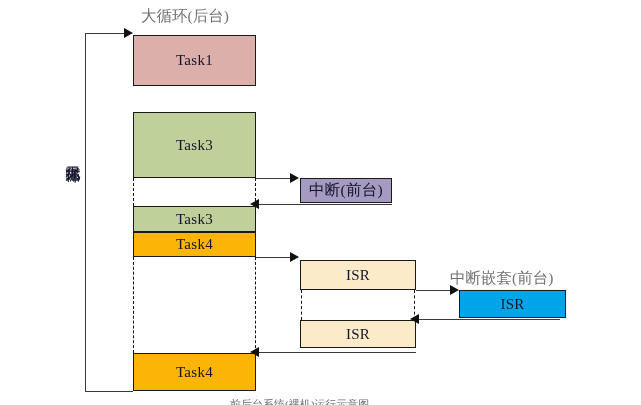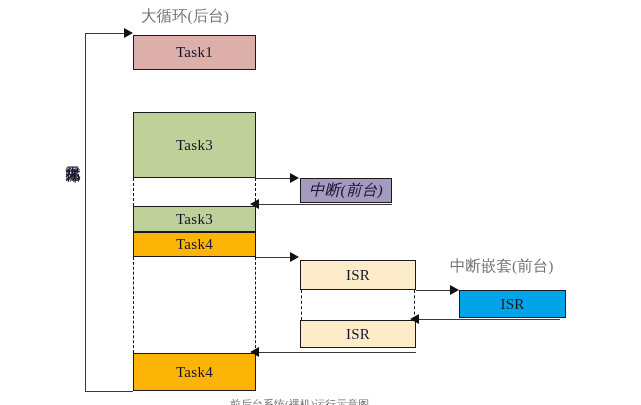--- a/index.html
+++ b/index.html
@@ -100,21 +100,21 @@
   <div class="hline solid-h" style="left:85px; top:391px; width:48px;"></div>
 
   <div class="vert-text" style="left:63px; top:154px;">无限循环</div>
 
   <div class="vline dash-v" style="left:133px; top:178px; height:28px;"></div>
   <div class="vline dash-v" style="left:255px; top:178px; height:28px;"></div>
 
   <div class="vline dash-v" style="left:133px; top:257px; height:96px;"></div>
   <div class="vline dash-v" style="left:255px; top:257px; height:96px;"></div>
 
-  <div class="box" style="left:133px; top:35px; width:123px; height:35px; background:#DDAFAA;">
+  <div class="box" style="left:133px; top:35px; width:123px; height:51px; background:#DDAFAA;">
     <span>Task1</span>
   </div>
 
 
   <div class="box" style="left:133px; top:112px; width:123px; height:66px; background:#BFD09A;">
     <span>Task3</span>
   </div>
 
   <div class="box" style="left:133px; top:206px; width:123px; height:26px; background:#BFD09A;">
     <span>Task3</span>
@@ -124,21 +124,21 @@
     <span>Task4</span>
   </div>
 
   <div class="box" style="left:133px; top:353px; width:123px; height:38px; background:#FCB507;">
     <span>Task4</span>
   </div>
 
   <div class="hline solid-h" style="left:256px; top:178px; width:36px;"></div>
   <div class="arrowhead arrow-right" style="left:290px; top:173px;"></div>
 
-  <div class="box box-cn" style="left:300px; top:178px; width:92px; height:25px; background:#A79AC0;font-style:italic;">
+  <div class="box box-cn" style="left:300px; top:178px; width:92px; height:25px; background:#A79AC0;">
     <span>中断(前台)</span>
   </div>
 
   <div class="hline solid-h" style="left:256px; top:204px; width:136px;"></div>
   <div class="arrowhead arrow-left" style="left:250px; top:199px;"></div>
 
   <div class="hline solid-h" style="left:256px; top:257px; width:36px;"></div>
   <div class="arrowhead arrow-right" style="left:290px; top:252px;"></div>
 
   <div class="vline dash-v" style="left:301px; top:290px; height:30px;"></div>
@@ -148,21 +148,21 @@
     <span>ISR</span>
   </div>
 
   <div class="box" style="left:300px; top:320px; width:116px; height:28px; background:#FCEBC8;">
     <span>ISR</span>
   </div>
 
   <div class="hline solid-h" style="left:416px; top:290px; width:36px;"></div>
   <div class="arrowhead arrow-right" style="left:450px; top:285px;"></div>
 
-  <div class="label" style="left:450px; top:256px;">中断嵌套(前台)</div>
+  <div class="label" style="left:450px; top:268px;">中断嵌套(前台)</div>
 
   <div class="box" style="left:459px; top:290px; width:107px; height:28px; background:#00A4E8;">
     <span>ISR</span>
   </div>
 
   <div class="hline solid-h" style="left:416px; top:319px; width:144px;"></div>
   <div class="arrowhead arrow-left" style="left:410px; top:314px;"></div>
 
   <div class="hline solid-h" style="left:256px; top:352px; width:160px;"></div>
   <div class="arrowhead arrow-left" style="left:250px; top:347px;"></div>

